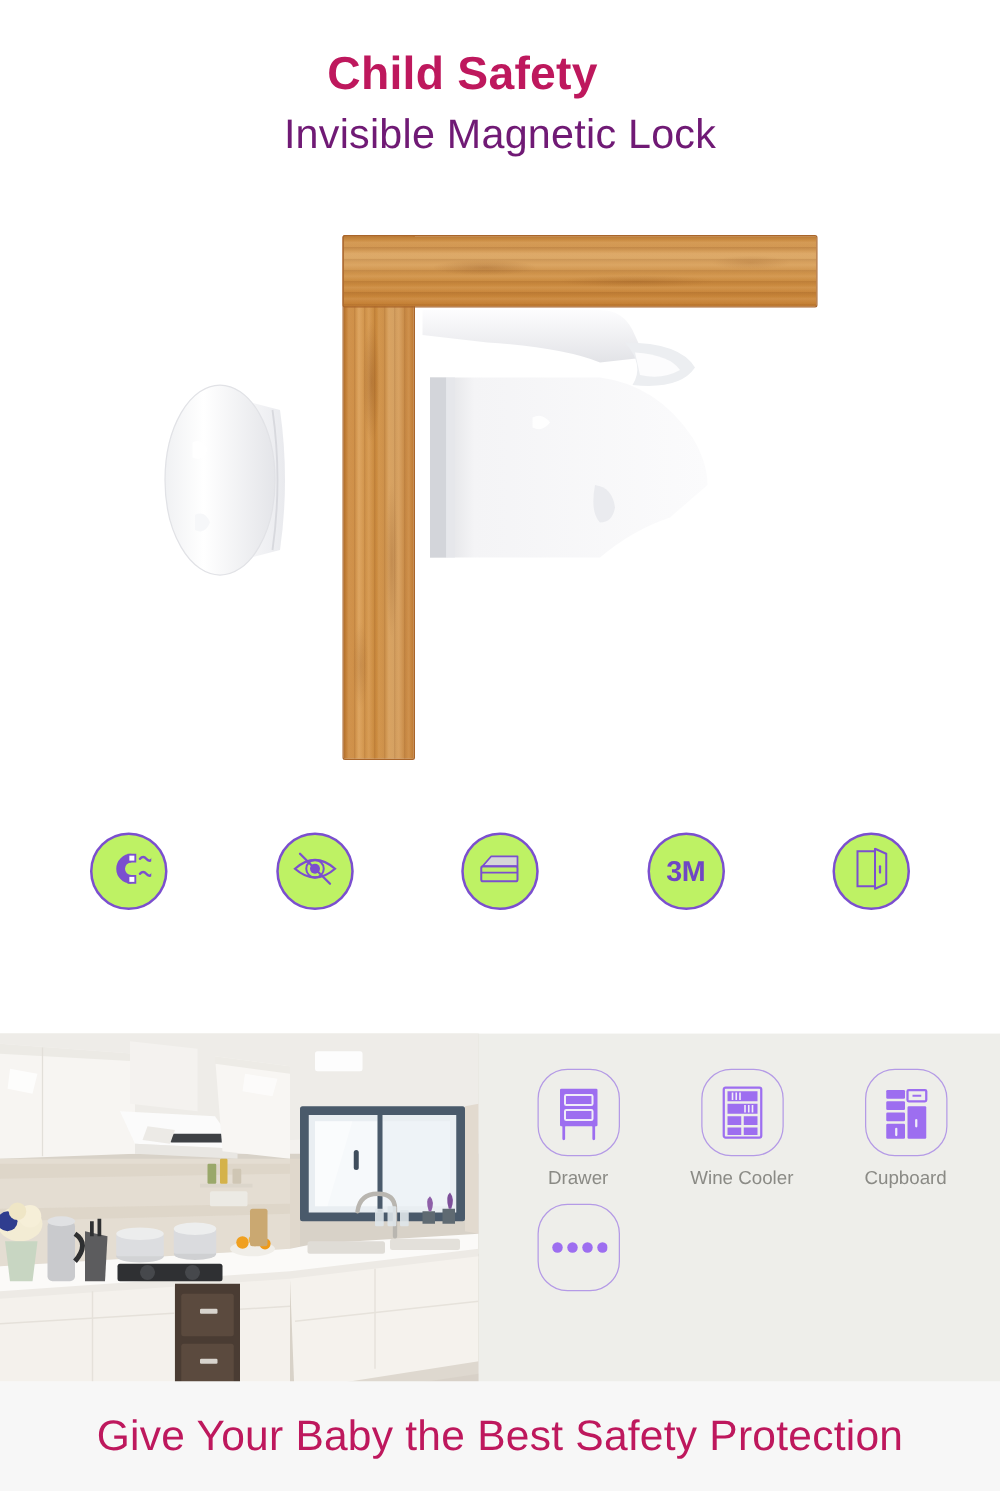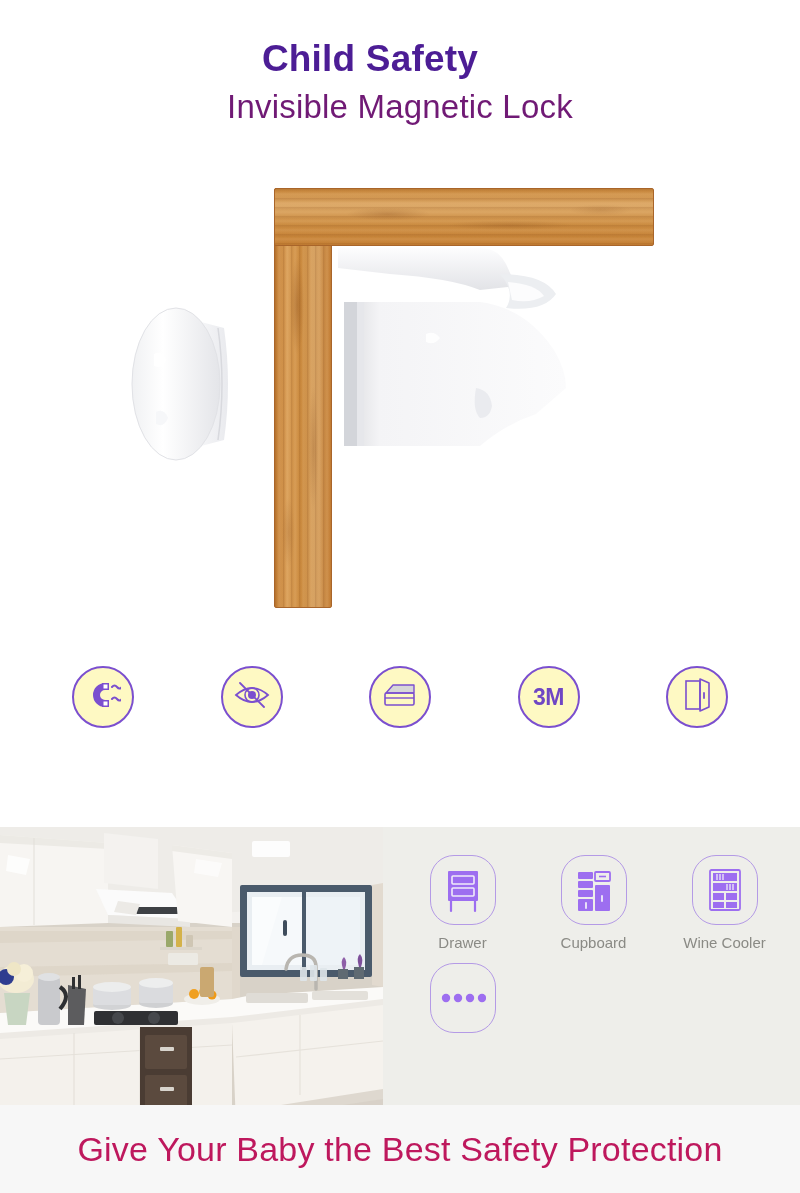--- a/index.html
+++ b/index.html
@@ -9,21 +9,21 @@
     background: #ffffff;
     font-family: "Liberation Sans", sans-serif;
     overflow: hidden;
   }
   .page { position: relative; width: 800px; height: 1193px; background:#fff; }
 
   
   .header { position:absolute; top:0; left:0; width:800px; height:170px; }
   .title-1 {
     position:absolute; top:38px; left:0; width:740px; text-align:center;
-    font-size:37px; font-weight:700; color:#4c1d95; letter-spacing:.2px;
+    font-size:37px; font-weight:700; color:#be185d; letter-spacing:.2px;
   }
   .title-2 {
     position:absolute; top:88px; left:0; width:800px; text-align:center;
     font-size:33px; font-weight:400; color:#701a75; letter-spacing:.2px;
   }
 
   
   .hero { position:absolute; top:176px; left:0; width:800px; height:460px; }
 
   .wood-v, .wood-h {
@@ -67,21 +67,21 @@
   
   .features {
     position:absolute; top:652px; left:0; width:800px; height:90px;
     display:flex; align-items:center; justify-content:space-between;
     padding:0 72px;
   }
   .feat {
     width:62px; height:62px; border-radius:50%;
     border:2px solid #7b4fcf;
     display:flex; align-items:center; justify-content:center;
-    background:#fef9c3;
+    background:#bef264;
   }
   .feat-3m { font-size:23px; font-weight:700; color:#6f46c4; letter-spacing:-.5px; }
 
   
   .apps { position:absolute; top:795px; left:0; width:800px; height:298px; background:#eeeeea;margin-top:32px; }
 
   .kitchen { position:absolute; left:0; top:0; width:383px; height:298px; overflow:hidden; background:#d8d2c8; }
 
   .app-grid {
     position:absolute; left:383px; top:0; width:417px; height:298px;
@@ -351,57 +351,57 @@
             <rect x="6" y="4" width="30" height="30" rx="1" fill="#9d6ef0"></rect>
             <rect x="10" y="9" width="22" height="8" rx="1" fill="none" stroke="#f0ecf9" stroke-width="1.6"></rect>
             <rect x="10" y="21" width="22" height="8" rx="1" fill="none" stroke="#f0ecf9" stroke-width="1.6"></rect>
             <line x1="9" y1="34" x2="9" y2="44" stroke="#9d6ef0" stroke-width="2.2" stroke-linecap="round"></line>
             <line x1="33" y1="34" x2="33" y2="44" stroke="#9d6ef0" stroke-width="2.2" stroke-linecap="round"></line>
           </svg>
         </div>
         <div class="app-label">Drawer</div>
       </div>
 
+
+      <div class="app-cell">
+        <div class="app-ico">
+          <svg width="40" height="46" viewBox="0 0 40 46">
+            <rect x="5" y="3" width="30" height="40" rx="1.5" fill="none" stroke="#9d6ef0" stroke-width="1.8"></rect>
+            <rect x="8" y="6" width="24" height="8" fill="#9d6ef0"></rect>
+            <rect x="8" y="16" width="24" height="8" fill="#9d6ef0"></rect>
+            <path d="M12,7 l0,6 M15,7 l0,6 M18,7 l0,6" stroke="#f0ecf9" stroke-width="1.3"></path>
+            <path d="M22,17 l0,6 M25,17 l0,6 M28,17 l0,6" stroke="#f0ecf9" stroke-width="1.3"></path>
+            <rect x="8" y="26" width="11" height="7" fill="#9d6ef0"></rect>
+            <rect x="21" y="26" width="11" height="7" fill="#9d6ef0"></rect>
+            <rect x="8" y="35" width="11" height="6" fill="#9d6ef0"></rect>
+            <rect x="21" y="35" width="11" height="6" fill="#9d6ef0"></rect>
+          </svg>
+        </div>
+        <div class="app-label">Wine Cooler</div>
+      </div>
 
       <div class="app-cell">
         <div class="app-ico">
           <svg width="44" height="46" viewBox="0 0 44 46">
             <rect x="6" y="5" width="15" height="7" rx="1" fill="#9d6ef0"></rect>
             <rect x="6" y="14" width="15" height="7" rx="1" fill="#9d6ef0"></rect>
             <rect x="6" y="23" width="15" height="7" rx="1" fill="#9d6ef0"></rect>
             <rect x="23" y="5" width="15" height="9" rx="1" fill="none" stroke="#9d6ef0" stroke-width="1.8"></rect>
             <line x1="27" y1="9.5" x2="34" y2="9.5" stroke="#9d6ef0" stroke-width="1.6"></line>
             <rect x="6" y="32" width="15" height="12" rx="1" fill="#9d6ef0"></rect>
             <rect x="23" y="18" width="15" height="26" rx="1" fill="#9d6ef0"></rect>
             <line x1="14" y1="36" x2="14" y2="41" stroke="#f0ecf9" stroke-width="1.8" stroke-linecap="round"></line>
             <line x1="30" y1="29" x2="30" y2="34" stroke="#f0ecf9" stroke-width="1.8" stroke-linecap="round"></line>
           </svg>
         </div>
         <div class="app-label">Cupboard</div>
       </div>
 
       <div class="app-cell">
         <div class="app-ico">
-          <svg width="40" height="46" viewBox="0 0 40 46">
-            <rect x="5" y="3" width="30" height="40" rx="1.5" fill="none" stroke="#9d6ef0" stroke-width="1.8"></rect>
-            <rect x="8" y="6" width="24" height="8" fill="#9d6ef0"></rect>
-            <rect x="8" y="16" width="24" height="8" fill="#9d6ef0"></rect>
-            <path d="M12,7 l0,6 M15,7 l0,6 M18,7 l0,6" stroke="#f0ecf9" stroke-width="1.3"></path>
-            <path d="M22,17 l0,6 M25,17 l0,6 M28,17 l0,6" stroke="#f0ecf9" stroke-width="1.3"></path>
-            <rect x="8" y="26" width="11" height="7" fill="#9d6ef0"></rect>
-            <rect x="21" y="26" width="11" height="7" fill="#9d6ef0"></rect>
-            <rect x="8" y="35" width="11" height="6" fill="#9d6ef0"></rect>
-            <rect x="21" y="35" width="11" height="6" fill="#9d6ef0"></rect>
-          </svg>
-        </div>
-        <div class="app-label">Wine Cooler</div>
-      </div>
-
-      <div class="app-cell">
-        <div class="app-ico">
           <svg width="46" height="12" viewBox="0 0 46 12">
             <circle cx="6" cy="6" r="4.2" fill="#9d6ef0"></circle>
             <circle cx="18" cy="6" r="4.2" fill="#9d6ef0"></circle>
             <circle cx="30" cy="6" r="4.2" fill="#9d6ef0"></circle>
             <circle cx="42" cy="6" r="4.2" fill="#9d6ef0"></circle>
           </svg>
         </div>
         <div class="app-label"></div>
       </div>
 

